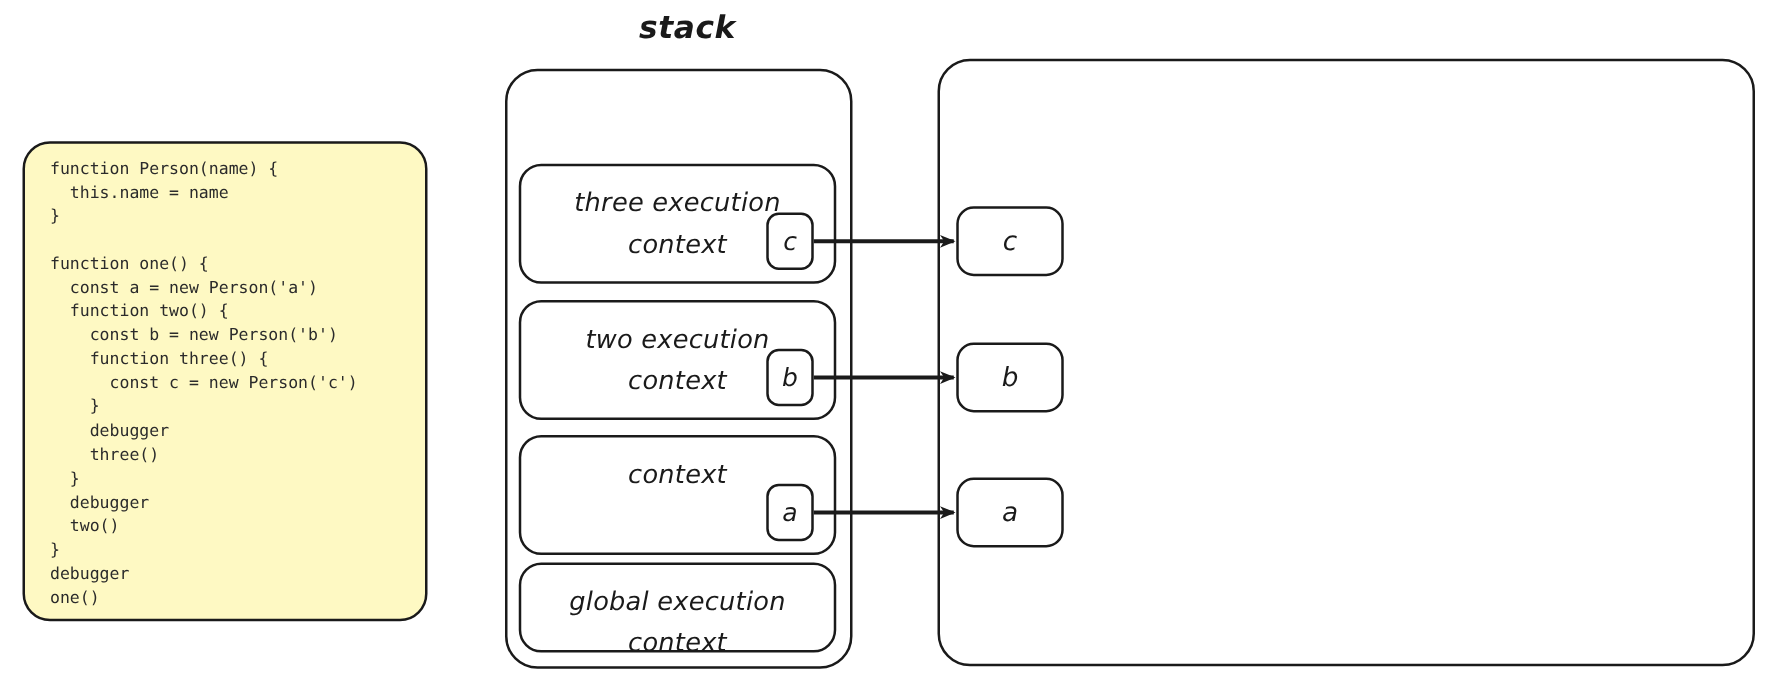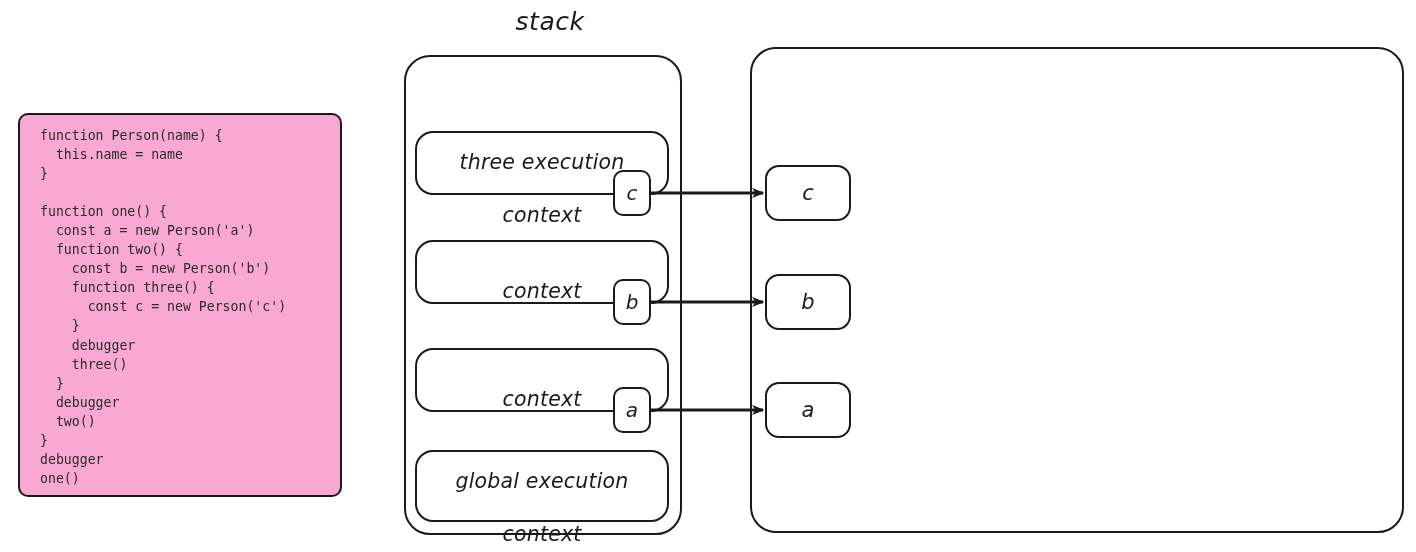--- a/index.html
+++ b/index.html
@@ -21,22 +21,22 @@
 
   
   .code-panel {
     position: absolute;
     left: 18px;
     top: 113px;
     width: 324px;
     height: 384px;
     box-sizing: border-box;
     border: 2.2px solid #1a1a1a;
-    border-radius: 10px;
-    background: #f9a8d4;
+    border-radius: 22px;
+    background: #fef9c3;
   }
   .code-text {
     position: absolute;
     left: 20px;
     top: 11px;
     margin: 0;
     font-family: "DejaVu Sans Mono", "Liberation Mono", monospace;
     font-size: 13.2px;
     line-height: 19.05px;
     color: #2b2b2b;
@@ -47,60 +47,60 @@
   
   .stack-label {
     position: absolute;
     left: 470px;
     top: 7px;
     width: 160px;
     text-align: center;
     font-family: "DejaVu Sans", sans-serif;
     font-size: 25px;
     font-style: italic;
-    font-weight: 400;
+    font-weight: 700;
     color: #1a1a1a;
     letter-spacing: 0.5px;
   }
   .stack-container {
     position: absolute;
     left: 404px;
     top: 55px;
     width: 278px;
     height: 480px;
     box-sizing: border-box;
     border: 2.4px solid #1a1a1a;
     border-radius: 26px;
     background: transparent;
   }
   .frame {
     position: absolute;
     left: 415px;
     width: 254px;
-    height: 64px;
+    height: 96px;
     box-sizing: border-box;
     border: 2.4px solid #1a1a1a;
     border-radius: 18px;
     background: #ffffff;
   }
   .frame-text {
     position: absolute;
     left: 0;
     right: 0;
     top: 13px;
     text-align: center;
     font-family: "DejaVu Sans", sans-serif;
     font-size: 20.5px;
     font-style: italic;
     font-weight: 500;
     line-height: 33px;
     color: #1a1a1a;
     letter-spacing: 0.2px;
   }
-  .frame-text .l2 { display: block; margin-top: 20px; }
+  .frame-text .l2 { display: block; }
 
   .slot {
     position: absolute;
     width: 38px;
     height: 46px;
     box-sizing: border-box;
     border: 2.4px solid #1a1a1a;
     border-radius: 10px;
     background: #ffffff;
     display: flex;
@@ -190,20 +190,21 @@
   <div class="frame" style="top:131px;">
     <div class="frame-text">
       <span>three execution</span>
       <span class="l2">context</span>
     </div>
   </div>
   <div class="slot" style="left:613px; top:170px;">c</div>
 
   <div class="frame" style="top:240px;">
     <div class="frame-text">
+      <span>two execution</span>
       <span class="l2">context</span>
     </div>
   </div>
   <div class="slot" style="left:613px; top:279px;">b</div>
 
   <div class="frame" style="top:348px;">
     <div class="frame-text">
       <span class="l2">context</span>
     </div>
   </div>

